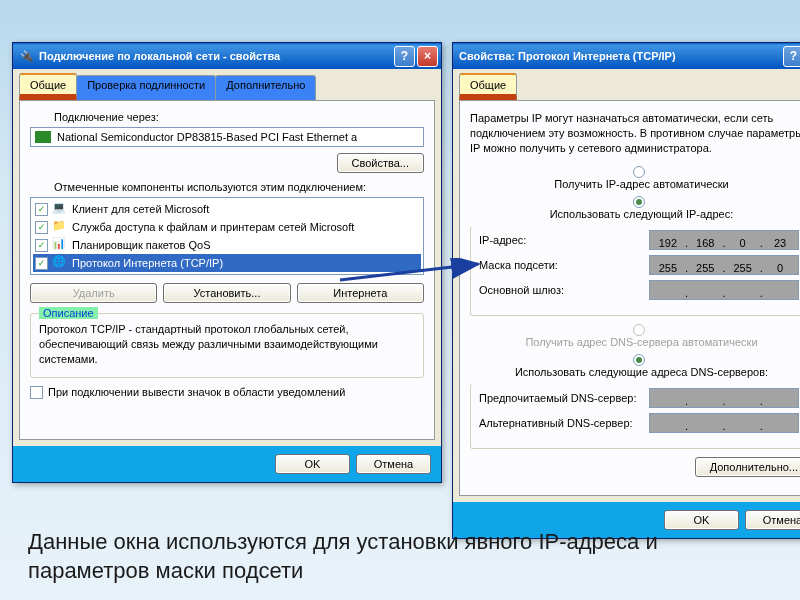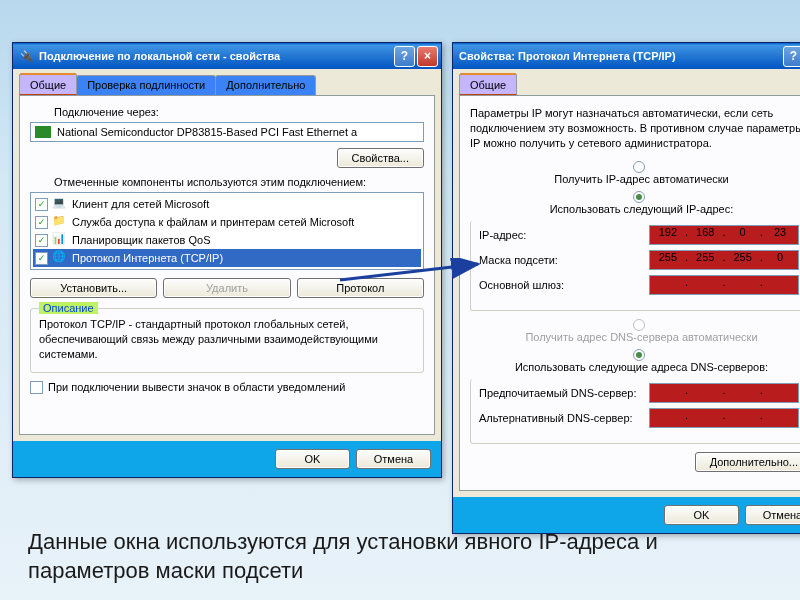--- a/index.html
+++ b/index.html
@@ -6,50 +6,50 @@
 body{width:800px;height:600px;background:linear-gradient(180deg,#b8d8ed 0%,#d4e8f5 30%,#e8f2f9 100%);overflow:hidden;position:relative;}
 .dialog{position:absolute;background:#ece9d8;border:1px solid #0a246a;box-shadow:2px 2px 6px rgba(0,0,0,0.3);}
 .titlebar{height:26px;background:linear-gradient(180deg,#0058c8 0%,#3d95e6 8%,#2a7ed6 40%,#0054c2 100%);display:flex;align-items:center;padding:0 3px 0 6px;color:#fff;font-weight:bold;}
 .titlebar .icon{width:16px;height:16px;margin-right:4px;display:inline-flex;align-items:center;justify-content:center;}
 .titlebar-buttons{margin-left:auto;display:flex;gap:2px;}
 .titlebar-btn{width:21px;height:21px;border:1px solid #fff;border-radius:3px;display:flex;align-items:center;justify-content:center;color:#fff;font-weight:bold;font-size:12px;}
 .help-btn{background:linear-gradient(180deg,#6fa3e0,#3d7dcc);}
 .close-btn{background:linear-gradient(180deg,#e87b6f,#c0392b);}
 .tabs{display:flex;padding:6px 6px 0 6px;gap:0;}
 .tab{padding:3px 10px;background:#3b82f6;border:1px solid #919b9c;border-bottom:none;border-radius:3px 3px 0 0;margin-right:-1px;position:relative;}
-.tab.active{background:#c4b5fd;border-bottom:1px solid #c2410c;z-index:2;margin-top:-2px;padding-top:5px;}
+.tab.active{background:#fef9c3;border-bottom:6px solid #c2410c;z-index:2;margin-top:-2px;padding-top:5px;}
 .tab.active::before{content:'';position:absolute;top:-1px;left:0;right:0;height:2px;background:#e68b2c;border-radius:3px 3px 0 0;}
 .tab-panel{margin:0 6px 6px 6px;background:#fcfcfe;border:1px solid #919b9c;padding:10px;min-height:340px;position:relative;}
 .label{margin-bottom:4px;display:block;padding-left:24px;}
 .adapter-row{display:flex;align-items:center;background:#fff;border:1px solid #7f9db9;padding:3px 4px;margin-bottom:6px;}
 .net-icon{width:16px;height:12px;background:#2a8a2a;margin-right:6px;display:inline-block;}
 .btn{background:linear-gradient(180deg,#fdfdfd,#ece9d8);border:1px solid #707070;border-radius:3px;padding:3px 14px;min-width:75px;text-align:center;box-shadow:inset 0 0 0 1px #fff;}
 .btn:disabled,.btn.disabled{color:#a0a0a0;}
 .right-align{display:flex;justify-content:flex-end;margin-bottom:8px;}
 .component-list{background:#fff;border:1px solid #7f9db9;height:78px;overflow:hidden;padding:2px;margin-bottom:8px;}
 .component-row{display:flex;align-items:center;padding:1px 2px;gap:4px;}
 .component-row.selected{background:#316ac5;color:#fff;}
 .checkbox{width:13px;height:13px;border:1px solid #7f9db9;background:#fff;display:inline-flex;align-items:center;justify-content:center;font-size:9px;color:#21a121;}
 .checkbox.checked::after{content:'✓';}
 .comp-icon{width:16px;height:16px;display:inline-block;}
 .btn-row{display:flex;gap:6px;margin-bottom:10px;}
 .btn-row .btn{flex:1;}
 .fieldset{border:1px solid #d0d0bf;border-radius:3px;padding:8px 8px 10px 8px;margin-bottom:8px;position:relative;}
-.fieldset .legend{position:absolute;top:-7px;left:8px;background:#bef264;padding:0 4px;color:#0046d5;font-size:11px;}
+.fieldset .legend{position:absolute;top:-7px;left:8px;background:#86efac;padding:0 4px;color:#0046d5;font-size:11px;}
 .desc{line-height:1.35;}
 .check-row{display:flex;align-items:center;gap:5px;}
 .dialog-footer{display:flex;justify-content:flex-end;gap:6px;padding:8px 10px;background:#0ea5e9;}
 .radio{width:12px;height:12px;border:1px solid #7f9db9;border-radius:50%;background:#fff;display:inline-flex;align-items:center;justify-content:center;margin-right:6px;flex-shrink:0;}
 .radio.checked::after{content:'';width:6px;height:6px;background:#4a8a4a;border-radius:50%;}
 .radio.disabled{border-color:#c0c0c0;}
 .radio-row{display:flex;align-items:center;margin-bottom:6px;flex-direction:column;}
 .radio-row.disabled{color:#a0a0a0;}
 .ip-field-row{display:flex;align-items:center;margin-bottom:5px;}
 .ip-field-row .lbl{width:170px;}
-.ip-input{width:150px;height:20px;border:1px solid #7f9db9;background:#b91c1c;display:flex;align-items:flex-start;justify-content:space-around;padding:0 4px;}
+.ip-input{width:150px;height:20px;border:1px solid #7f9db9;background:#a3a3a3;display:flex;align-items:flex-end;justify-content:space-around;padding:0 4px;}
 .ip-input span{min-width:22px;text-align:center;}
 .ip-input .dot{min-width:4px;}
 .info-text{line-height:1.35;margin-bottom:10px;}
 #arrow{position:absolute;top:258px;left:338px;pointer-events:none;}
 .caption{position:absolute;left:28px;right:28px;bottom:14px;font-size:22px;line-height:1.35;color:#1a1a1a;}
 </style>
 </head>
 <body>
 
 <div class="dialog" style="left:12px;top:42px;width:430px;">
@@ -92,23 +92,23 @@
         <span class="comp-icon">📊</span>
         <span>Планировщик пакетов QoS</span>
       </div>
       <div class="component-row selected">
         <span class="checkbox checked"></span>
         <span class="comp-icon">🌐</span>
         <span>Протокол Интернета (TCP/IP)</span>
       </div>
     </div>
     <div class="btn-row">
+      <button class="btn disabled">Удалить</button>
       <button class="btn">Установить...</button>
-      <button class="btn disabled">Удалить</button>
-      <button class="btn">Протокол</button>
+      <button class="btn">Интернета</button>
     </div>
     <div class="fieldset">
       <span class="legend">Описание</span>
       <div class="desc">Протокол TCP/IP - стандартный протокол глобальных сетей, обеспечивающий связь между различными взаимодействующими системами.</div>
     </div>
     <div class="check-row">
       <span class="checkbox"></span>
       <span>При подключении вывести значок в области уведомлений</span>
     </div>
   </div>

